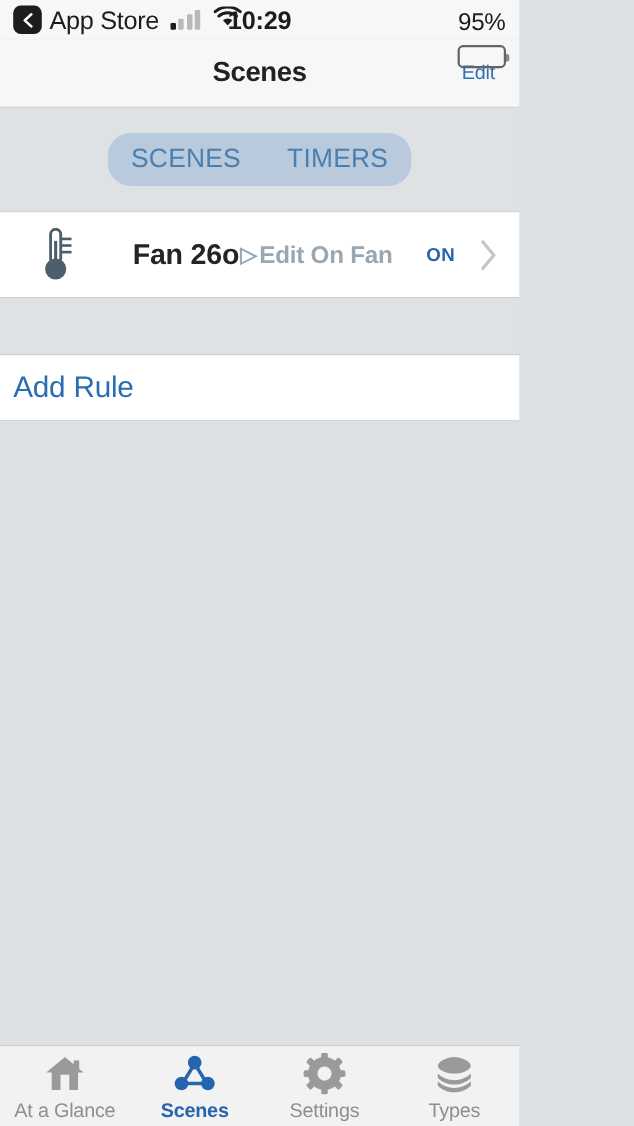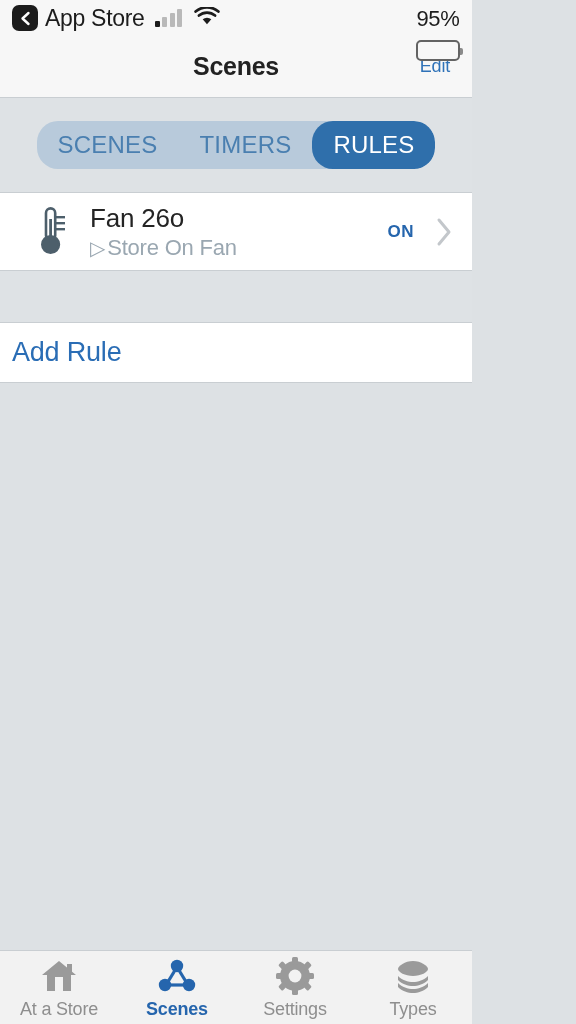--- a/index.html
+++ b/index.html
@@ -77,21 +77,21 @@
   }
   .seg.active { background:#2f6fab; color:#ffffff; border-radius:21px; }
 
   
   .content { flex:1 1 auto; display:flex; flex-direction:column; background:#dde1e4; }
   .rule-row {
     background:#ffffff; height:78px; display:flex; align-items:center;
     padding:0 18px 0 22px; border-bottom:1px solid #c9ced2;
   }
   .rule-icon { width:56px; flex:0 0 56px; display:flex; align-items:center; justify-content:center; }
-  .rule-text { flex:1 1 auto; display:flex; flex-direction:column; justify-content:center; padding-left:12px; gap:1px; }
+  .rule-text { flex:1 1 auto; display:flex; flex-direction:row; justify-content:center; padding-left:12px; gap:1px;font-weight:bold; }
   .rule-title { font-size:26px; color:#242424; letter-spacing:-0.2px; }
   .rule-sub { font-size:22px; color:#9aa7b1; letter-spacing:-0.2px; display:flex; align-items:center; }
   .rule-sub .play { margin-right:2px; font-size:20px; }
   .rule-state { font-size:17px; font-weight:bold; color:#2565ad; letter-spacing:0.5px; margin-right:20px; }
   .chev { display:flex; align-items:center; }
 
   .gap-band { height:52px; background:#dee2e5; border-bottom:1px solid #c9ced2; }
 
   .add-row {
     background:#ffffff; height:60px; display:flex; align-items:center;
@@ -137,20 +137,21 @@
       </span>
       <span class="wifi">
         <svg width="26" height="19" viewBox="0 0 26 19">
           <path d="M13 17.2 L8.7 12.3 A6.6 6.6 0 0 1 17.3 12.3 Z" fill="#1c1c1c"></path>
           <path d="M4.9 8.6 A12.3 12.3 0 0 1 21.1 8.6" stroke="#1c1c1c" stroke-width="2.7" fill="none" stroke-linecap="round"></path>
           <path d="M1.6 4.6 A17.2 17.2 0 0 1 24.4 4.6" stroke="#1c1c1c" stroke-width="2.7" fill="none" stroke-linecap="round"></path>
         </svg>
       </span>
     </div>
 
+    <div class="sb-time">10:29</div>
 
     <div class="sb-right">
       <span>
         <svg width="19" height="19" viewBox="0 0 19 19">
             <path d="M17.2 1.8 L2.2 8.3 L8.6 10.4 L10.7 16.8 Z" fill="none" stroke="#1c1c1c" stroke-width="1.8" stroke-linejoin="round"></path>
           </svg>
       </span>
       <span class="sb-pct">95%</span>
       <span class="batt"><span class="fill"></span></span>
     </div>
@@ -158,42 +159,41 @@
 
   <div class="navbar">
     <span class="nav-title">Scenes</span>
     <span class="nav-edit">Edit</span>
   </div>
 
   <div class="seg-band">
     <div class="segmented">
       <div class="seg">SCENES</div>
       <div class="seg">TIMERS</div>
-      <div class="seg active">RULES</div>
     </div>
   </div>
 
   <div class="content">
 
     <div class="rule-row">
       <div class="rule-icon">
         <svg width="34" height="50" viewBox="0 0 34 50">
           <path d="M13 6 a4.6 4.6 0 0 1 9.2 0 v22.5 a4.6 4.6 0 1 1 -9.2 0 Z" fill="none" stroke="#4d5f6b" stroke-width="2.6"></path>
           <circle cx="17.6" cy="37.5" r="8.3" fill="#4d5f6b" stroke="#4d5f6b" stroke-width="2.6"></circle>
           <rect x="16.2" y="12" width="2.8" height="24" fill="#4d5f6b"></rect>
           <rect x="23" y="9" width="9" height="2.4" fill="#4d5f6b"></rect>
           <rect x="23" y="15" width="9" height="2.4" fill="#4d5f6b"></rect>
           <rect x="23" y="21" width="9" height="2.4" fill="#4d5f6b"></rect>
         </svg>
       </div>
       <div class="rule-text">
         <span class="rule-title">Fan 26o</span>
         <span class="rule-sub">
           <span class="play">▷</span>
-          <span>Store On Fan</span>
+          <span>Edit On Fan</span>
         </span>
       </div>
       <span class="rule-state">ON</span>
       <span class="chev">
         <svg width="20" height="32" viewBox="0 0 20 32">
             <path d="M5 4 L15 16 L5 28" stroke="#c3c7cb" stroke-width="3" fill="none" stroke-linecap="round" stroke-linejoin="round"></path>
           </svg>
       </span>
     </div>
 
@@ -209,21 +209,21 @@
   <div class="tabbar">
 
     <div class="tab">
       <span class="tab-icon">
         <svg width="40" height="36" viewBox="0 0 40 36">
           <path d="M20 3 L37 17 H32 V33 H8 V17 H3 Z" fill="#9a9a9a"></path>
           <rect x="28" y="6" width="5" height="8" fill="#9a9a9a"></rect>
           <rect x="16" y="19" width="8" height="14" fill="#f2f2f2"></rect>
         </svg>
       </span>
-      <span class="tab-label">At a Store</span>
+      <span class="tab-label">At a Glance</span>
     </div>
 
     <div class="tab active">
       <span class="tab-icon">
         <svg width="40" height="36" viewBox="0 0 40 36">
           <line x1="20" y1="9" x2="9" y2="27" stroke="#2565ad" stroke-width="3.2"></line>
           <line x1="20" y1="9" x2="31" y2="27" stroke="#2565ad" stroke-width="3.2"></line>
           <line x1="9" y1="27" x2="31" y2="27" stroke="#2565ad" stroke-width="3.2"></line>
           <circle cx="20" cy="8" r="6.2" fill="#2565ad"></circle>
           <circle cx="8" cy="27" r="6.2" fill="#2565ad"></circle>

